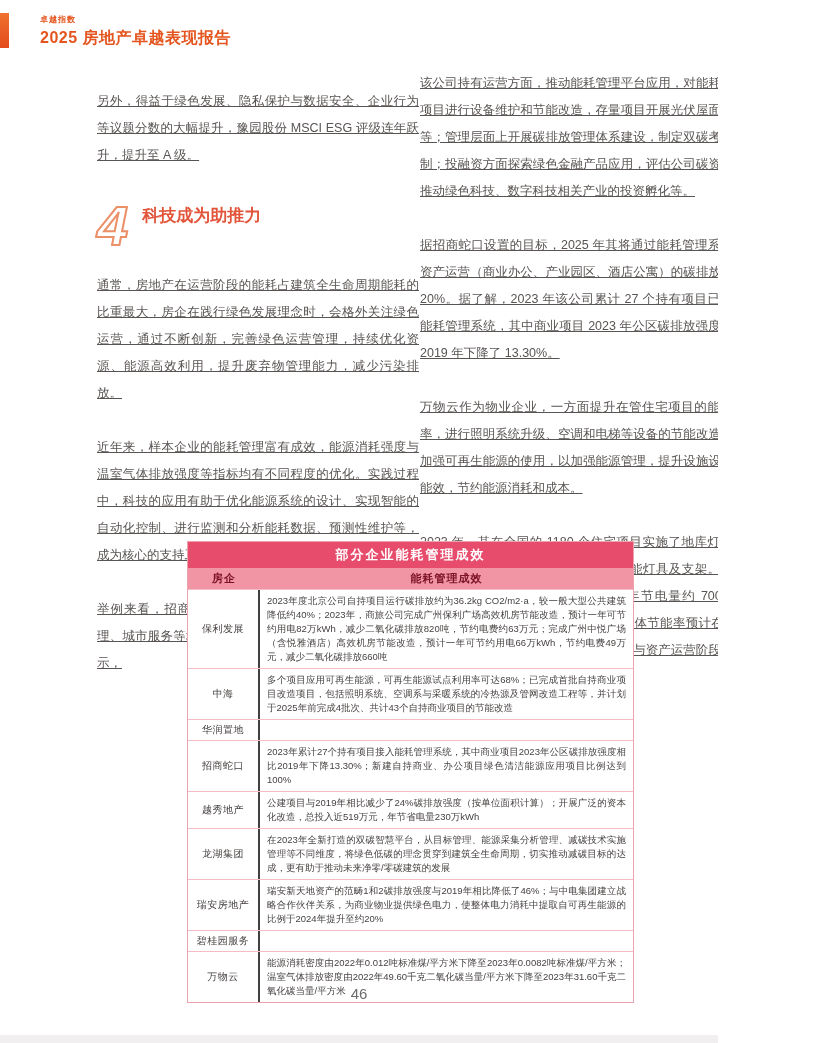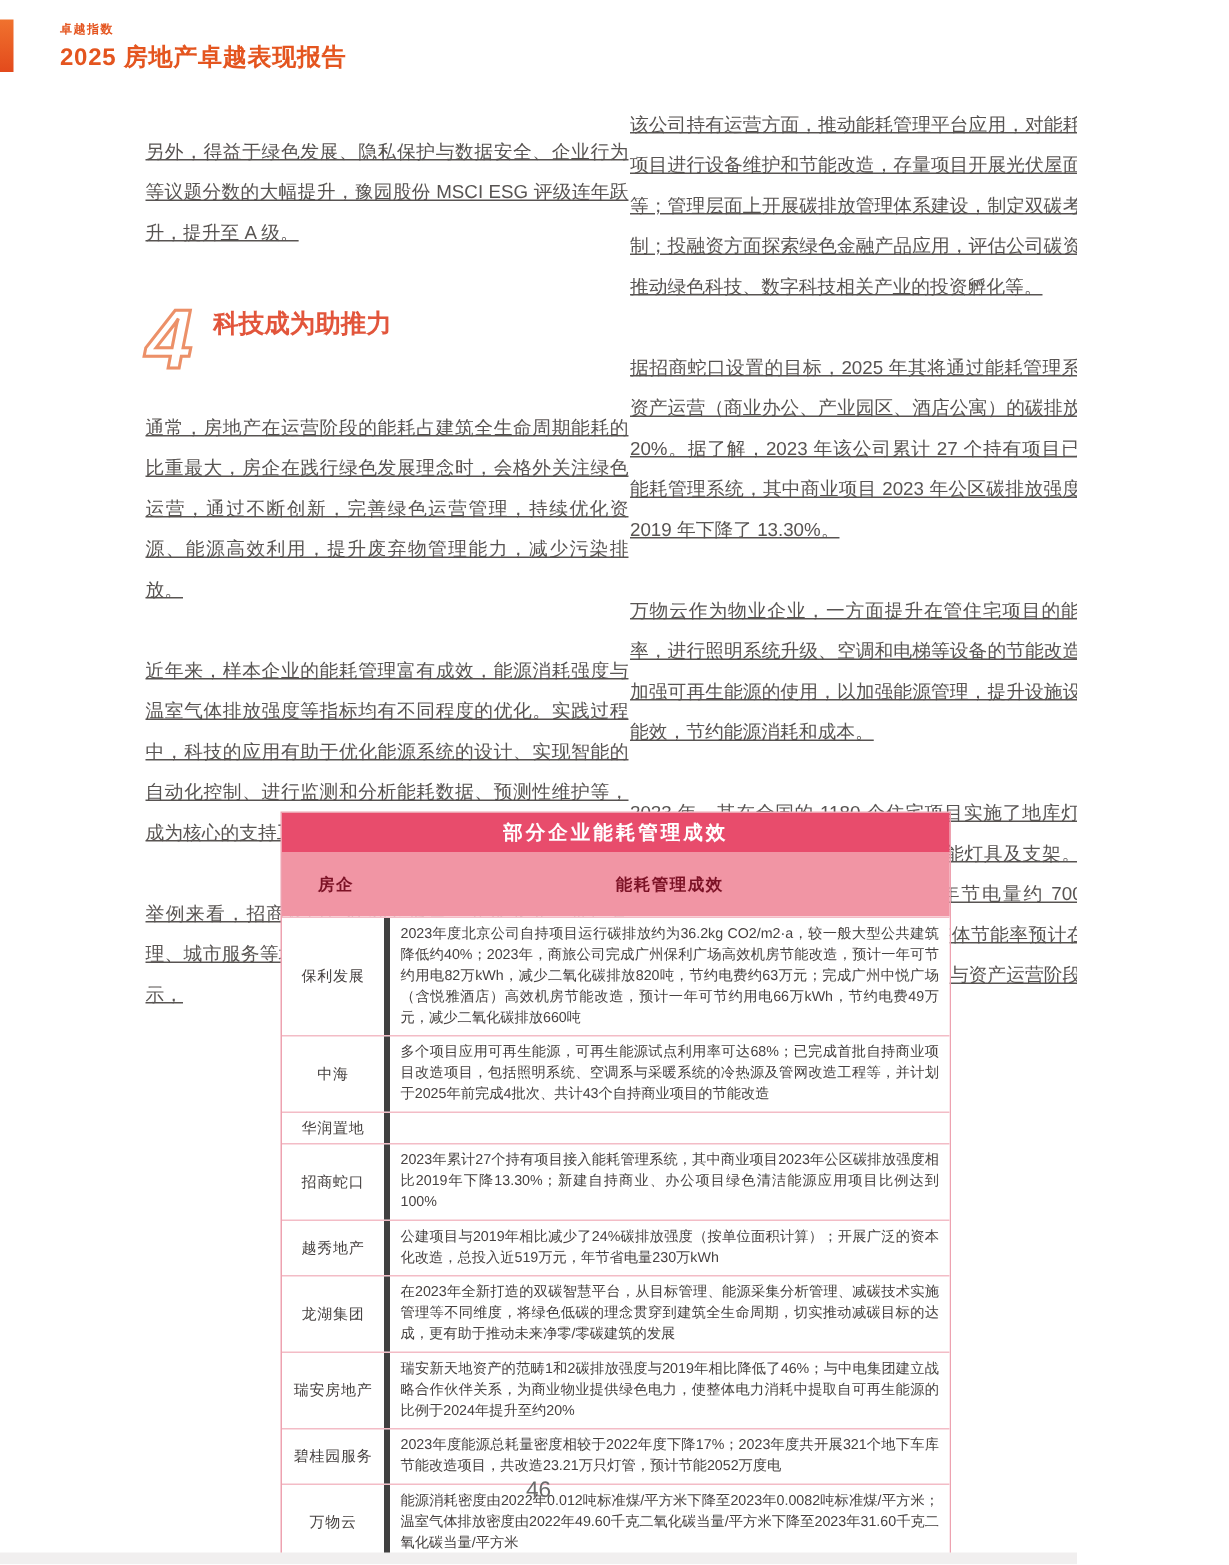--- a/index.html
+++ b/index.html
@@ -75,33 +75,33 @@
   .table-title {
     background: #e84c6c;
     color: #ffffff;
     font-weight: bold;
     font-size: 13px;
     text-align: center;
     padding: 4px 0;
     letter-spacing: 2px;
   }
   .table-header { display: flex; background: #f195a4; color: #7c1226; font-weight: bold; font-size: 11px; }
-  .table-header .hc { padding: 14px 4px; text-align: center; letter-spacing: 1px; }
+  .table-header .hc { padding: 3px 4px; text-align: center; letter-spacing: 1px; }
   .hc-company { width: 72px; flex: none; }
   .hc-detail  { flex: 1; }
 
   .table-body { background: #ffffff; }
   .t-row { display: flex; border-top: 1px solid #f3bcc6; }
   .t-company {
     width: 72px; flex: none;
     display: flex; align-items: center; justify-content: center;
     text-align: center;
     font-size: 10px;
     padding: 3px 2px;
-    border-right: 4px solid #404040;
+    border-right: 2px solid #404040;
     letter-spacing: 0.5px;
   }
   .t-detail {
     flex: 1;
     padding: 4px 7px;
     line-height: 14px;
     text-align: justify;
   }
 
   
@@ -188,21 +188,20 @@
           <div class="t-detail">在2023年全新打造的双碳智慧平台，从目标管理、能源采集分析管理、减碳技术实施管理等不同维度，将绿色低碳的理念贯穿到建筑全生命周期，切实推动减碳目标的达成，更有助于推动未来净零/零碳建筑的发展</div>
         </div>
 
         <div class="t-row">
           <div class="t-company">瑞安房地产</div>
           <div class="t-detail">瑞安新天地资产的范畴1和2碳排放强度与2019年相比降低了46%；与中电集团建立战略合作伙伴关系，为商业物业提供绿色电力，使整体电力消耗中提取自可再生能源的比例于2024年提升至约20%</div>
         </div>
 
         <div class="t-row">
           <div class="t-company">碧桂园服务</div>
-          <div class="t-detail">2023年度能源总耗量密度相较于2022年度下降17%；2023年度共开展321个地下车库节能改造项目，共改造23.21万只灯管，预计节能2052万度电</div>
         </div>
 
         <div class="t-row">
           <div class="t-company">万物云</div>
           <div class="t-detail">能源消耗密度由2022年0.012吨标准煤/平方米下降至2023年0.0082吨标准煤/平方米；温室气体排放密度由2022年49.60千克二氧化碳当量/平方米下降至2023年31.60千克二氧化碳当量/平方米</div>
         </div>
 
       </div>
 
   </div>

